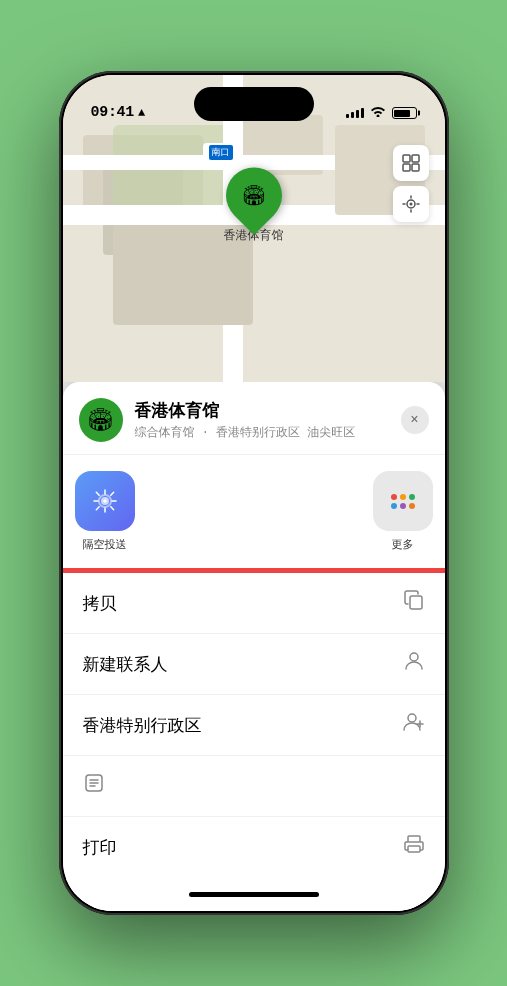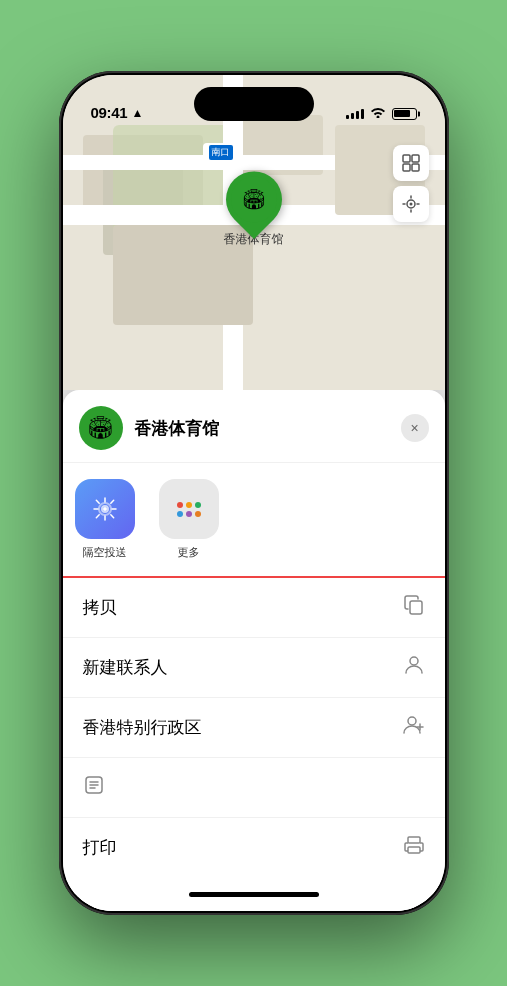--- a/index.html
+++ b/index.html
@@ -13,20 +13,21 @@
       font-family: -apple-system, 'PingFang SC', 'Helvetica Neue', sans-serif;
     }
     .phone-frame {
       width: 390px;
       height: 844px;
       background: #000;
       border-radius: 54px;
       padding: 4px;
       box-shadow: 0 30px 80px rgba(0,0,0,0.5), inset 0 0 0 2px #333;
       position: relative;
+      font-family: Liberation Mono, monospace;
     }
     .phone-screen {
       width: 100%;
       height: 100%;
       background: #e8e8e8;
       border-radius: 50px;
       overflow: hidden;
       position: relative;
       display: flex;
       flex-direction: column;
@@ -261,21 +262,22 @@
       font-size: 14px;
       color: #666;
       cursor: pointer;
     }
     
     .share-row {
       display: flex;
       padding: 16px 0;
       overflow-x: auto;
       gap: 0;
-      border-bottom: 2px solid #ef4444;
+      border-bottom: 5px solid #ef4444;
+      justify-content: space-between;
     }
     .share-item {
       display: flex;
       flex-direction: column;
       align-items: center;
       gap: 6px;
       padding: 0 12px;
       min-width: 80px;
     }
     .share-icon-wrap {
@@ -426,20 +428,21 @@
         <span class="pin-label">香港体育馆</span>
       </div>
     </div>
 
     <div class="bottom-sheet">
 
       <div class="sheet-header">
         <div class="venue-icon">🏟</div>
         <div class="venue-info">
           <div class="venue-name">香港体育馆</div>
+          <div class="venue-subtitle">综合体育馆 · 香港特别行政区 油尖旺区</div>
         </div>
         <div class="close-btn">×</div>
       </div>
 
       <div class="share-row">
 
         <div class="share-item">
           <div class="share-icon-wrap airdrop">
             <svg width="30" height="30" viewBox="0 0 30 30" fill="none">
               <path d="M15 8C11.13 8 8 11.13 8 15s3.13 7 7 7 7-3.13 7-7-3.13-7-7-7zm0 12c-2.76 0-5-2.24-5-5s2.24-5 5-5 5 2.24 5 5-2.24 5-5 5z" fill="white" opacity="0.5"></path>

